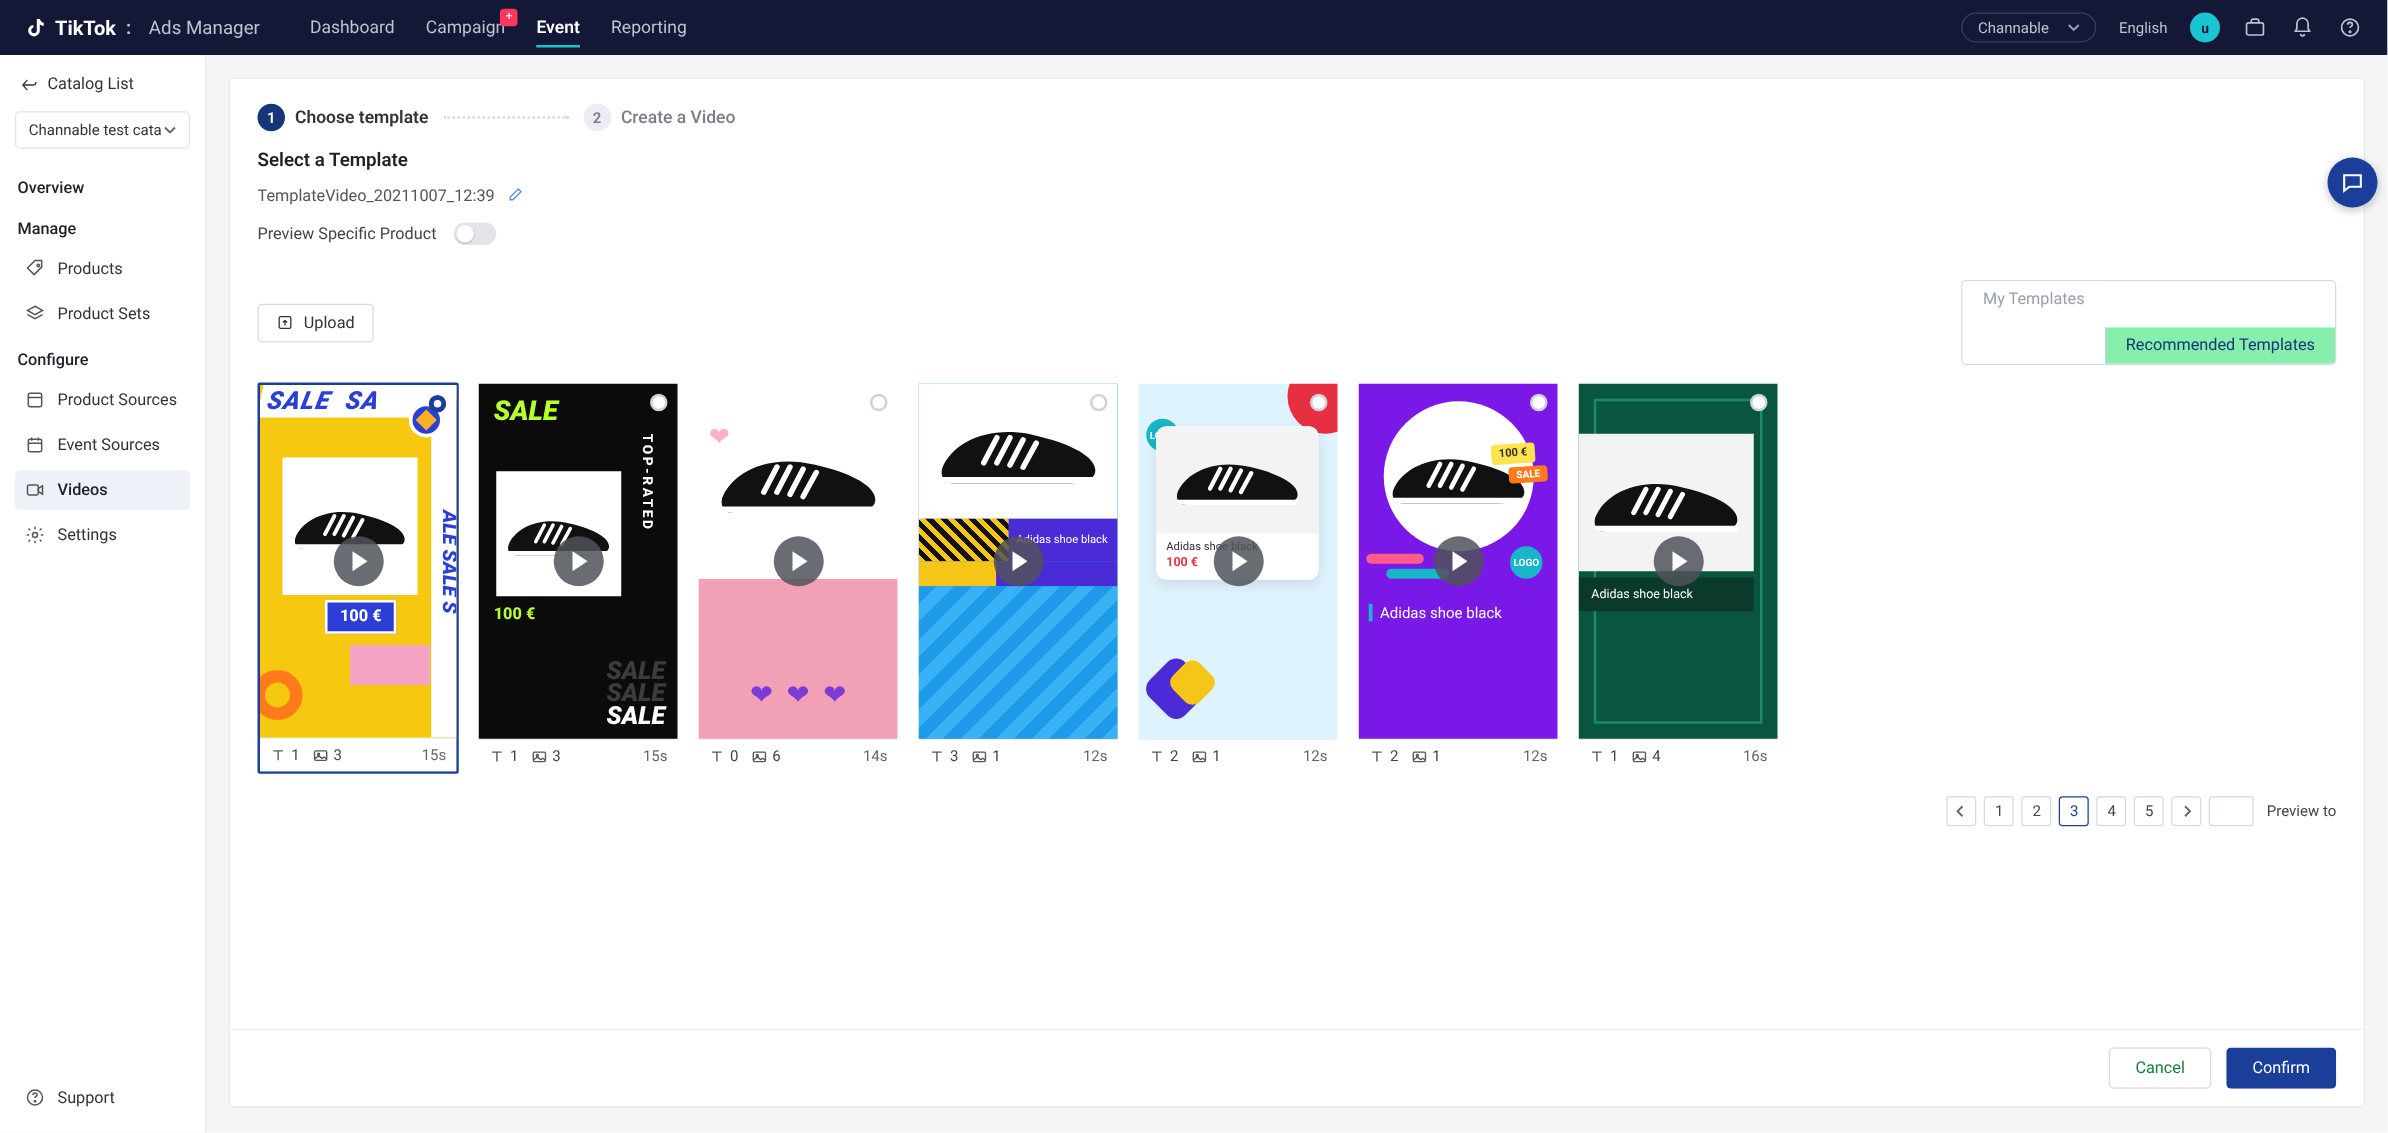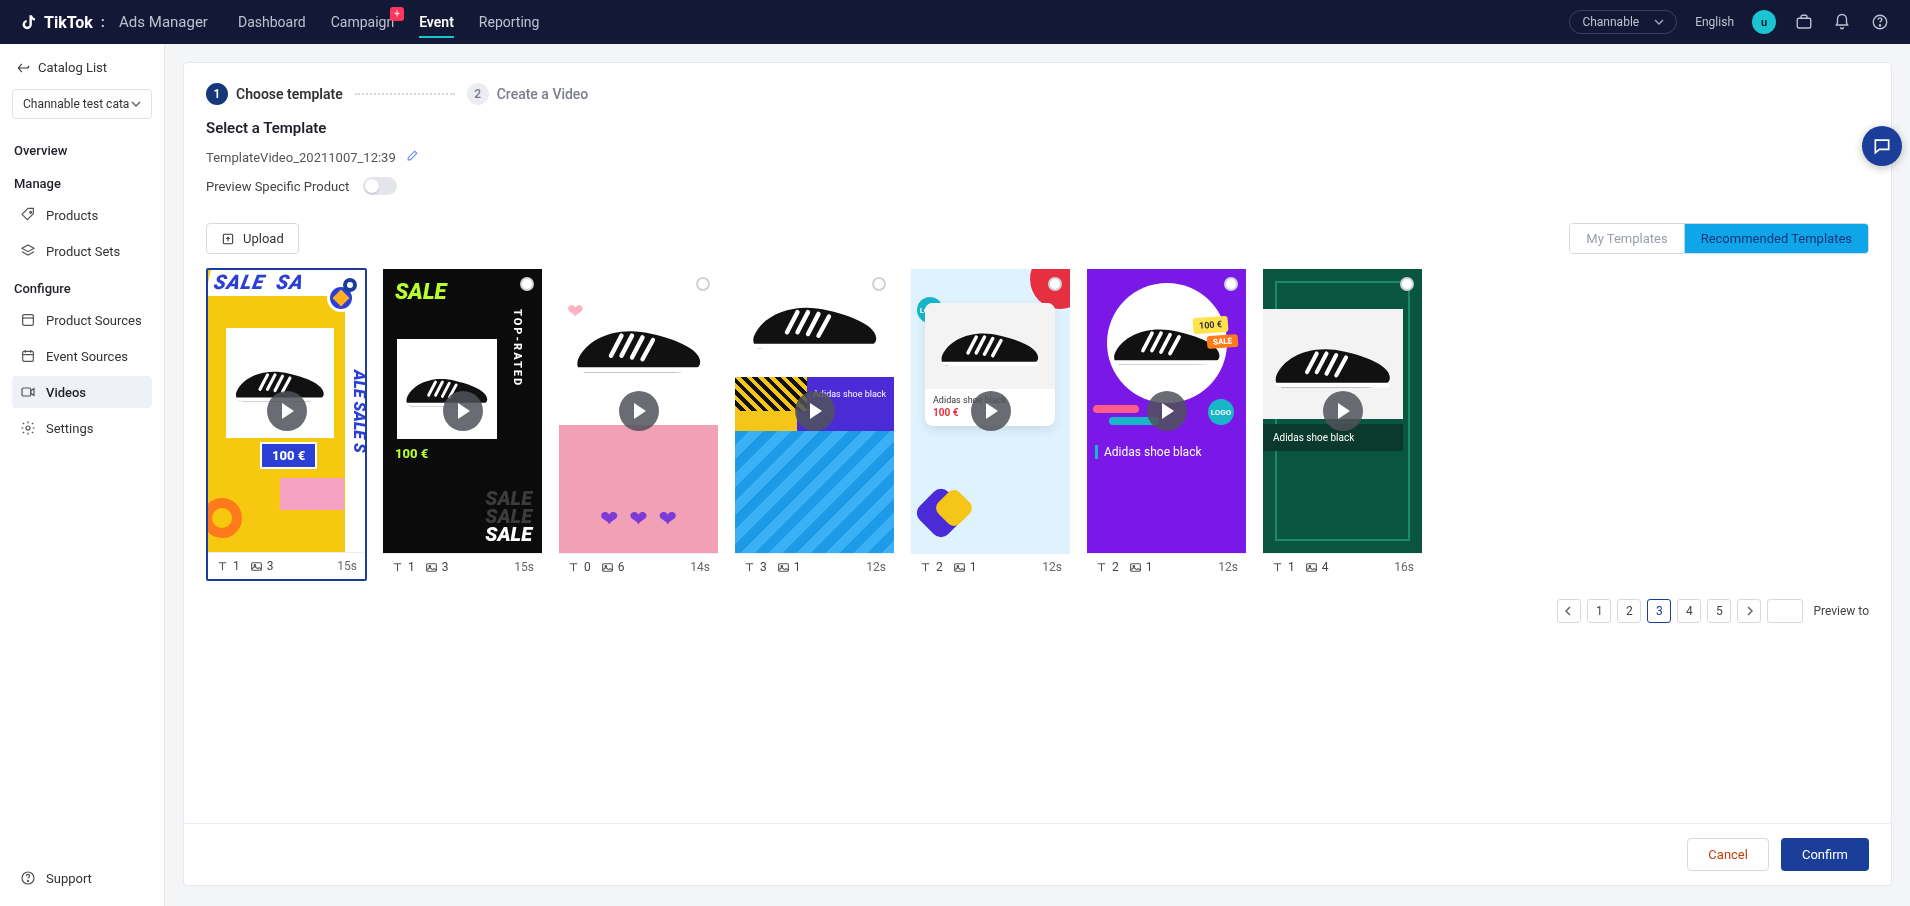--- a/index.html
+++ b/index.html
@@ -1,19 +1,19 @@
 <!DOCTYPE html>
 <html><head>
 <meta charset="utf-8">
 <style>
   * { box-sizing: border-box; margin:0; padding:0; font-family: -apple-system, BlinkMacSystemFont, "Segoe UI", Roboto, Helvetica, Arial, sans-serif; }
   body { background:#f4f5f7; color:#333; font-size:13px; }
   
   .topbar { background:#121836; color:#fff; height:44px; display:flex; align-items:center; padding:0 20px; }
-  .brand { display:flex; align-items:center; gap:6px; margin-right:30px; }
+  .brand { display:flex; align-items:center; gap:6px; margin-right:40px; }
   .brand-tt { font-weight:700; font-size:16px; letter-spacing:0px; }
   .brand-sub { color:#bfc2cf; font-size:15px; margin-left:6px; }
   .brand-colon { color:#bfc2cf; font-size:15px; font-weight:700; margin:0 2px; }
   .nav-items { display:flex; gap:25px; }
   .nav-item { color:#bfc2cf; font-size:14px; cursor:pointer; position:relative; padding:12px 0; }
   .nav-item.active { color:#fff; font-weight:600;}
   .nav-item.active::after { content:""; position:absolute; left:0; right:0; bottom:4px; height:2px; background:#19c5d0; }
   .nav-item .badge-plus { position:absolute; top:5px; right:-10px; width:14px; height:14px; border-radius:3px; background:#ff375f; color:#fff; font-size:10px; line-height:14px; text-align:center; }
   .topbar-right { margin-left:auto; display:flex; align-items:center; gap:18px; color:#bfc2cf; }
   .account-pill { border:1px solid #3a4061; border-radius:14px; padding:4px 12px; display:flex; align-items:center; gap:15px; font-size:12px; cursor:pointer; }
@@ -48,21 +48,21 @@
   .tname-row { display:flex; align-items:center; gap:10px; color:#555; margin-bottom:12px; font-size:13px;}
   .edit-icon { color:#3b82f6; cursor:pointer; }
   .toggle-row { display:flex; align-items:center; gap:14px; color:#444; margin-bottom:28px; font-size:13px;}
   .toggle { width:34px; height:18px; border-radius:10px; background:#e3e5eb; position:relative; cursor:pointer; }
   .toggle::after { content:""; position:absolute; width:14px; height:14px; border-radius:50%; background:#fff; top:2px; left:2px; box-shadow:0 1px 2px rgba(0,0,0,.2); }
 
   .toolbar-row { display:flex; align-items:center; justify-content:space-between; margin-bottom:14px; }
   .upload-btn { border:1px solid #d7d9e0; border-radius:4px; background:#fff; padding:7px 14px; display:flex; align-items:center; gap:8px; cursor:pointer; font-size:13px; color:#333;}
   .tabs { display:flex; border:1px solid #d7d9e0; border-radius:4px; overflow:hidden; }
   .tab { padding:7px 16px; font-size:13px; cursor:pointer; background:#fff; color:#9aa0ab; }
-  .tab.active { color:#16367a; background:#0ea5e9; border-left:1px solid #bfd0f5; }
+  .tab.active { color:#16367a; background:#86efac; border-left:1px solid #bfd0f5;margin-top:37px; }
 
   
   .grid { display:flex; gap:15px; }
   .tcard { width:161px; border:1px solid transparent; display:flex; flex-direction:column; cursor:pointer; }
   .tcard.sel { border:2px solid #1a3e99; border-radius:2px; }
   .thumb { width:159px; height:284px; position:relative; overflow:hidden; background:#222; }
   .tcard.sel .thumb { width:157px; height:282px; }
   .thumb .radio { position:absolute; top:8px; right:8px; width:14px; height:14px; border-radius:50%; background:#fff; border:2px solid #cfd2da; }
   .tcard.sel .radio { border:4px solid #1a3e99; }
   .play { position:absolute; top:50%; left:50%; width:40px; height:40px; transform:translate(-50%,-50%); border-radius:50%; background:rgba(80,82,90,.85); display:flex; align-items:center; justify-content:center; }
@@ -87,21 +87,21 @@
   
   .pager { display:flex; justify-content:flex-end; align-items:center; gap:6px; margin-top:18px; }
   .pbtn { width:24px; height:24px; border:1px solid #d7d9e0; border-radius:3px; background:#fff; display:flex; align-items:center; justify-content:center; font-size:12px; color:#444; cursor:pointer; }
   .pbtn.active { border-color:#1a3e99; color:#1a3e99; }
   .pager-input { width:36px; height:24px; border:1px solid #d7d9e0; border-radius:3px; padding:0 4px; font-size:12px; text-align:center;}
   .redirect-label { font-size:12px; color:#444; margin-left:4px;}
 
   
   .panel-footer { border-top:1px solid #eceef3; margin:20px -22px -18px -22px; padding:14px 22px; display:flex; justify-content:flex-end; gap:12px; }
   .btn { padding:8px 20px; border-radius:4px; font-size:13px; cursor:pointer; border:1px solid transparent;}
-  .btn-secondary { background:#fff; border:1px solid #d7d9e0; color:#c2410c; }
+  .btn-secondary { background:#fff; border:1px solid #d7d9e0; color:#15803d; }
   .btn-primary { background:#1a3e99; color:#fff; }
 
   
   .fab { position:absolute; top:82px; right:8px; width:40px; height:40px; border-radius:50%; background:#1a3e99; display:flex; align-items:center; justify-content:center; box-shadow:0 2px 8px rgba(0,0,0,.25); cursor:pointer; }
   .fab svg { width:20px; height:20px; color:#fff; }
 </style>
 </head>
 <body>
 
 <div class="topbar">

